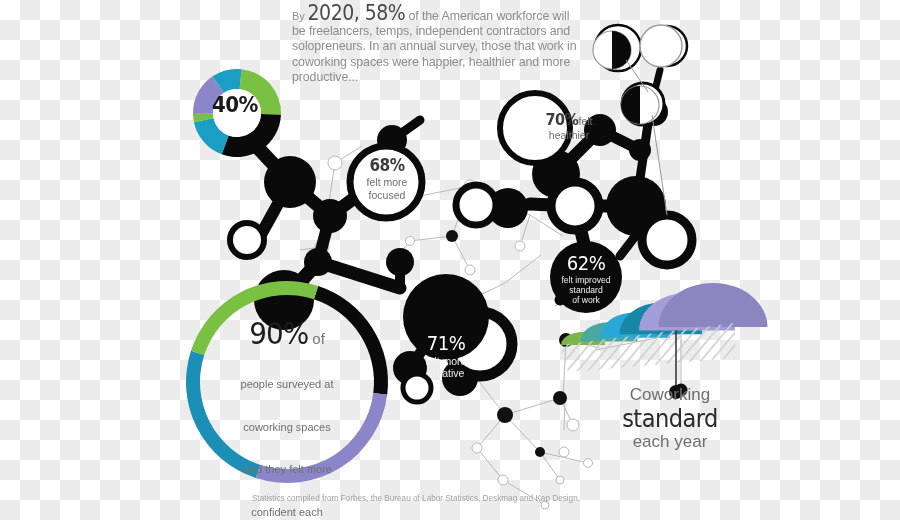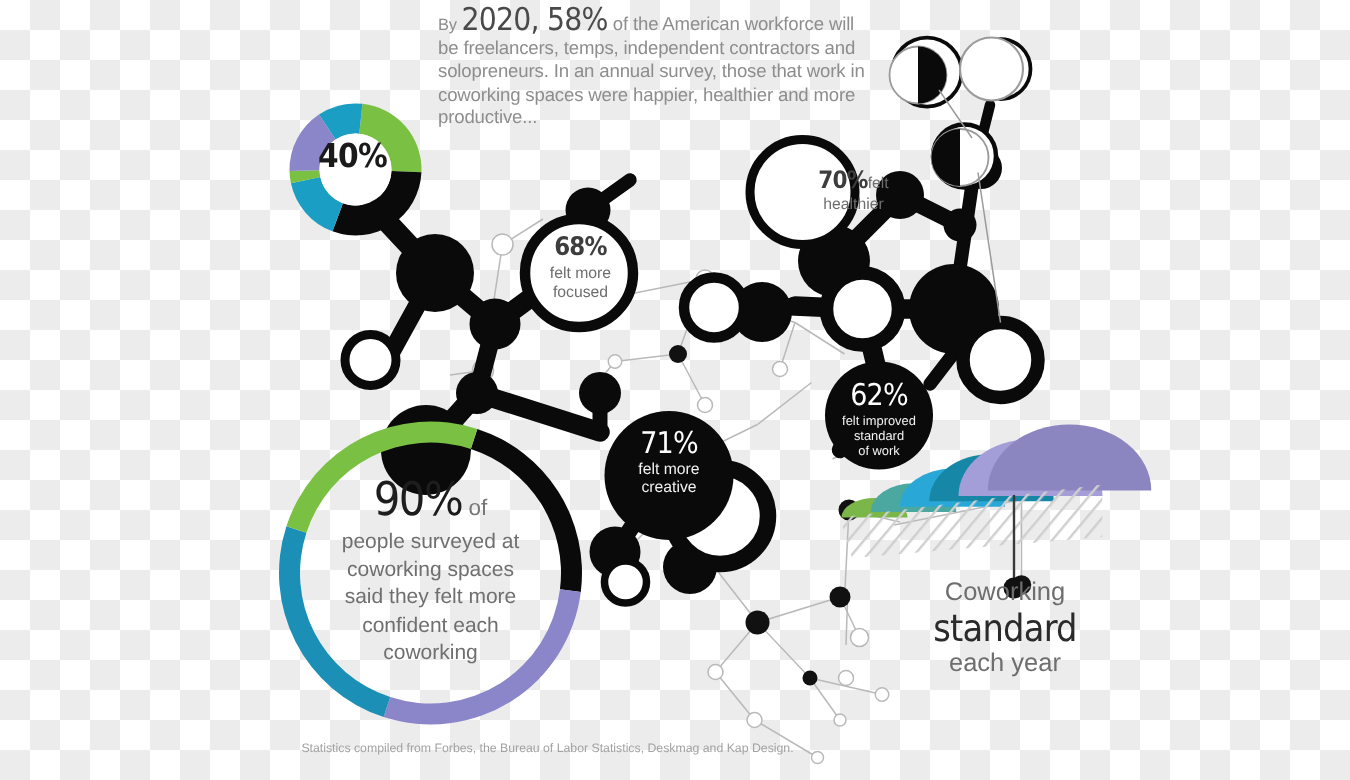--- a/index.html
+++ b/index.html
@@ -67,42 +67,42 @@
 
   
   #lbl62 { left: 548px; top: 251px; width: 76px; text-align:center; color:#ffffff; }
   #lbl62 .n { display:block; font-size: 20px; letter-spacing:-0.5px;
     font-family: "DejaVu Sans Condensed", "Liberation Sans Narrow", "Liberation Sans", sans-serif; }
   #lbl62 .t { display:block; font-size: 8.6px; line-height: 10px; color:#f2f2f2; }
 
   
   #lbl71 { left: 404px; top: 283px; width: 84px; text-align:center; color:#ffffff; }
   #lbl71 .n { display:block; font-size: 20px; letter-spacing:-0.5px;
-    font-family: "DejaVu Sans Condensed", "Liberation Sans Narrow", "Liberation Sans", sans-serif; }
+    font-family: "DejaVu Sans Condensed", "Liberation Sans Narrow", "Liberation Sans", sans-serif; margin-top: 48px; }
   #lbl71 .t { display:block; font-size: 10.5px; line-height: 12px; color:#f0f0f0; }
 
   
   #lbl90 { left: 196px; top: 315px; width: 182px; text-align:center; }
   #lbl90 .n {
     font-size: 31px; color:#1d1d1d; letter-spacing:-1px;
     font-family: "DejaVu Sans Condensed", "Liberation Sans Narrow", "Liberation Sans", sans-serif;
   }
   #lbl90 .of { font-size: 15px; color:#777; }
-  #lbl90 .t { display:block; font-size: 14px; color:#6f6f6f; line-height: 18.5px; }
+  #lbl90 .t { display:block; font-size: 11px; color:#6f6f6f; line-height: 18.5px; margin-top: 24px; }
 
   
   #dbl { left: 600px; top: 385px; width: 140px; text-align:center; }
   #dbl .l1 { display:block; font-size: 17px; color:#6e6e6e; line-height:20px; }
   #dbl .l2 { display:block; font-size: 25px; color:#2a2a2a; line-height:27px; letter-spacing:-0.5px;
     font-family: "DejaVu Sans Condensed", "Liberation Sans Narrow", "Liberation Sans", sans-serif; }
   #dbl .l3 { display:block; font-size: 17px; color:#6e6e6e; line-height:20px; }
 
   
   #foot {
-    left: 150px; top: 494px; width: 430px; text-align:center;
+    left: 150px; top: 494px; width: 430px; text-align:right;
     font-size: 8.2px; color:#a2a2a2;
   }
 </style>
 </head>
 <body>
 
 <div id="stage">
 
   <svg id="art" width="900" height="520" viewBox="0 0 900 520">
 

